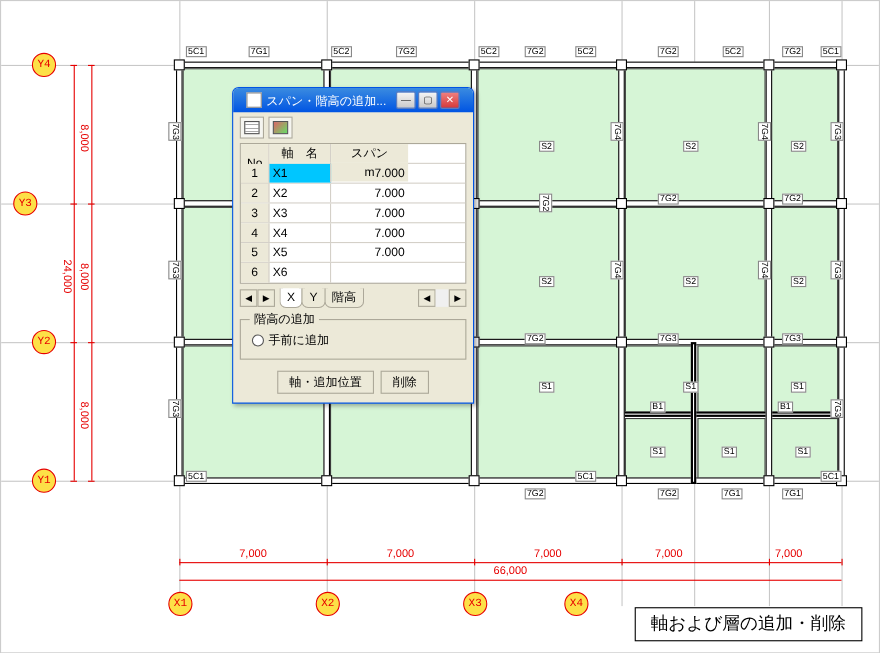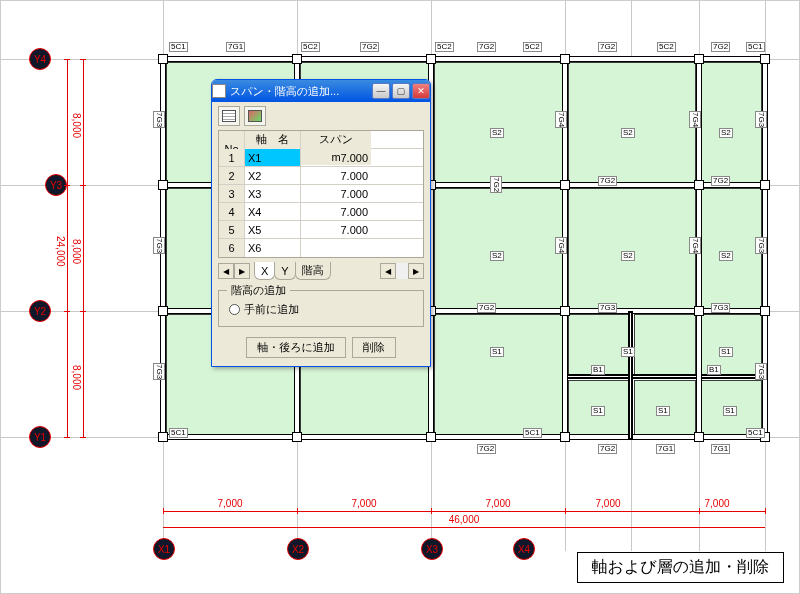--- a/index.html
+++ b/index.html
@@ -16,31 +16,31 @@
     overflow: hidden;
   }
   .canvas { position: absolute; inset: 0; }
   .grid-line-v { position: absolute; top: 0; width: 0; height: 550px; border-left: 1px solid #c8c8c8; }
   .grid-line-h { position: absolute; left: 0; width: 800px; height: 0; border-top: 1px solid #c8c8c8; }
   .panel { position: absolute; background: #d6f5d6; border: 1px solid #3b3b3b; }
   .beam-h { position: absolute; height: 6px; background: #fff; border: 1px solid #000; }
   .beam-v { position: absolute; width: 6px; background: #fff; border: 1px solid #000; }
   .col { position: absolute; width: 10px; height: 10px; background: #fff; border: 1px solid #000; }
   .beam-label { position: absolute; font-size: 8px; background: #fff; border: 1px solid #888; padding: 0 1px; line-height: 8px; white-space: nowrap; }
-  .axis-circle { position: absolute; width: 22px; height: 22px; border-radius: 50%; border: 1px solid #e60000; color: #e60000; display: flex; align-items: center; justify-content: center; font-size: 10px; background: #0f172a; }
+  .axis-circle { position: absolute; width: 22px; height: 22px; border-radius: 50%; border: 1px solid #e60000; color: #e60000; display: flex; align-items: center; justify-content: center; font-size: 10px; background: #fde047; font-family: Liberation Mono, monospace; }
   .dim-line-h { position: absolute; border-top: 1px solid #e60000; height: 0; }
   .dim-line-v { position: absolute; border-left: 1px solid #e60000; width: 0; }
   .dim-text-h { position: absolute; color: #e60000; font-size: 10px; text-align: center; }
   .dim-text-v { position: absolute; color: #e60000; font-size: 10px; writing-mode: vertical-rl; text-align: center; }
   .tick-h { position: absolute; width: 0; height: 6px; border-left: 1px solid #e60000; }
   .tick-v { position: absolute; height: 0; width: 6px; border-top: 1px solid #e60000; }
 
   
   .dlg { position: absolute; left: 210px; top: 78px; width: 220px; background: #ece9d8; border: 1px solid #0054e3; border-top-left-radius: 6px; border-top-right-radius: 6px; box-shadow: 2px 2px 4px rgba(0,0,0,0.3); }
-  .dlg-title { height: 22px; background: linear-gradient(#3a8be0,#0054e3); color: #fff; display: flex; align-items: center; padding: 0 0; border-top-left-radius: 5px; border-top-right-radius: 5px; font-size: 11px; }
+  .dlg-title { height: 22px; background: linear-gradient(#3a8be0,#0054e3); color: #fff; display: flex; align-items: center; padding: 0 12px; border-top-left-radius: 5px; border-top-right-radius: 5px; font-size: 11px; }
   .dlg-title-icon { width: 14px; height: 14px; margin-right: 4px; background: #fff; border: 1px solid #888; }
   .dlg-title-text { flex: 1; white-space: nowrap; overflow: hidden; text-overflow: ellipsis; }
   .dlg-btn { width: 18px; height: 16px; background: linear-gradient(#f5f5f5,#c9c9c9); border: 1px solid #5a7bbf; border-radius: 2px; margin-left: 2px; display: flex; align-items: center; justify-content: center; font-size: 9px; color: #333; cursor: default; }
   .dlg-close { background: linear-gradient(#f08080,#d43a3a); color: #fff; }
   .dlg-body { padding: 4px 6px 8px; }
   .tb-row { display: flex; gap: 4px; margin-bottom: 4px; }
   .tb-btn { width: 22px; height: 20px; background: #f5f5f0; border: 1px solid #aca899; display: flex; align-items: center; justify-content: center; }
   .tb-icon1::before { content: ""; width: 12px; height: 10px; border: 1px solid #555; background: repeating-linear-gradient(#fff,#fff 2px,#aaa 2px,#aaa 3px); display: block; }
   .tb-icon2::before { content: ""; width: 12px; height: 10px; background: linear-gradient(135deg,#d66,#6d6); border: 1px solid #555; display: block; }
   .table { border: 1px solid #aca899; background: #fff; font-size: 11px; }
@@ -189,21 +189,21 @@
   <div class="beam-label" style="left:745px; top:427px">5C1</div>
   <div class="beam-label" style="left:476px; top:443px">7G2</div>
   <div class="beam-label" style="left:597px; top:443px">7G2</div>
   <div class="beam-label" style="left:655px; top:443px">7G1</div>
   <div class="beam-label" style="left:710px; top:443px">7G1</div>
   <div class="beam-label" style="left:476px; top:302px">7G2</div>
   <div class="beam-label" style="left:597px; top:302px">7G3</div>
   <div class="beam-label" style="left:710px; top:302px">7G3</div>
 
   <div class="axis-circle" style="left:28px; top:47px">Y4</div>
-  <div class="axis-circle" style="left:44px; top:173px">Y3</div>
+  <div class="axis-circle" style="left:11px; top:173px">Y3</div>
   <div class="axis-circle" style="left:28px; top:299px">Y2</div>
   <div class="axis-circle" style="left:28px; top:425px">Y1</div>
 
   <div class="axis-circle" style="left:152px; top:537px">X1</div>
   <div class="axis-circle" style="left:286px; top:537px">X2</div>
   <div class="axis-circle" style="left:420px; top:537px">X3</div>
   <div class="axis-circle" style="left:512px; top:537px">X4</div>
 
   <div class="dim-line-v" style="left:66px; top:58px; height:378px"></div>
   <div class="dim-line-v" style="left:82px; top:58px; height:378px"></div>
@@ -226,21 +226,21 @@
     <div class="tick-h" style="left:296px; top:507px"></div>
     <div class="tick-h" style="left:430px; top:507px"></div>
     <div class="tick-h" style="left:564px; top:507px"></div>
     <div class="tick-h" style="left:698px; top:507px"></div>
     <div class="tick-h" style="left:764px; top:507px"></div>
   <div class="dim-text-h" style="left:162px; top:497px; width:134px">7,000</div>
   <div class="dim-text-h" style="left:296px; top:497px; width:134px">7,000</div>
   <div class="dim-text-h" style="left:430px; top:497px; width:134px">7,000</div>
   <div class="dim-text-h" style="left:540px; top:497px; width:134px">7,000</div>
   <div class="dim-text-h" style="left:666px; top:497px; width:100px">7,000</div>
-  <div class="dim-text-h" style="left:162px; top:513px; width:602px">46,000</div>
+  <div class="dim-text-h" style="left:162px; top:513px; width:602px">66,000</div>
 </div>
 
 <div class="dlg">
   <div class="dlg-title">
     <span class="dlg-title-icon"></span>
     <span class="dlg-title-text">スパン・階高の追加...</span>
     <span class="dlg-btn">—</span>
     <span class="dlg-btn">▢</span>
     <span class="dlg-btn dlg-close">✕</span>
   </div>
@@ -310,19 +310,19 @@
 
     <div class="group">
       <span class="group-title">階高の追加</span>
       <div class="radio-row">
         <span class="radio"></span>
         <span>手前に追加</span>
       </div>
     </div>
 
     <div class="btn-row">
-      <div class="btn">軸・後ろに追加</div>
+      <div class="btn">軸・追加位置</div>
       <div class="btn">削除</div>
     </div>
   </div>
 </div>
 
 <div class="caption-box">軸および層の追加・削除</div>
 
 </body></html>

